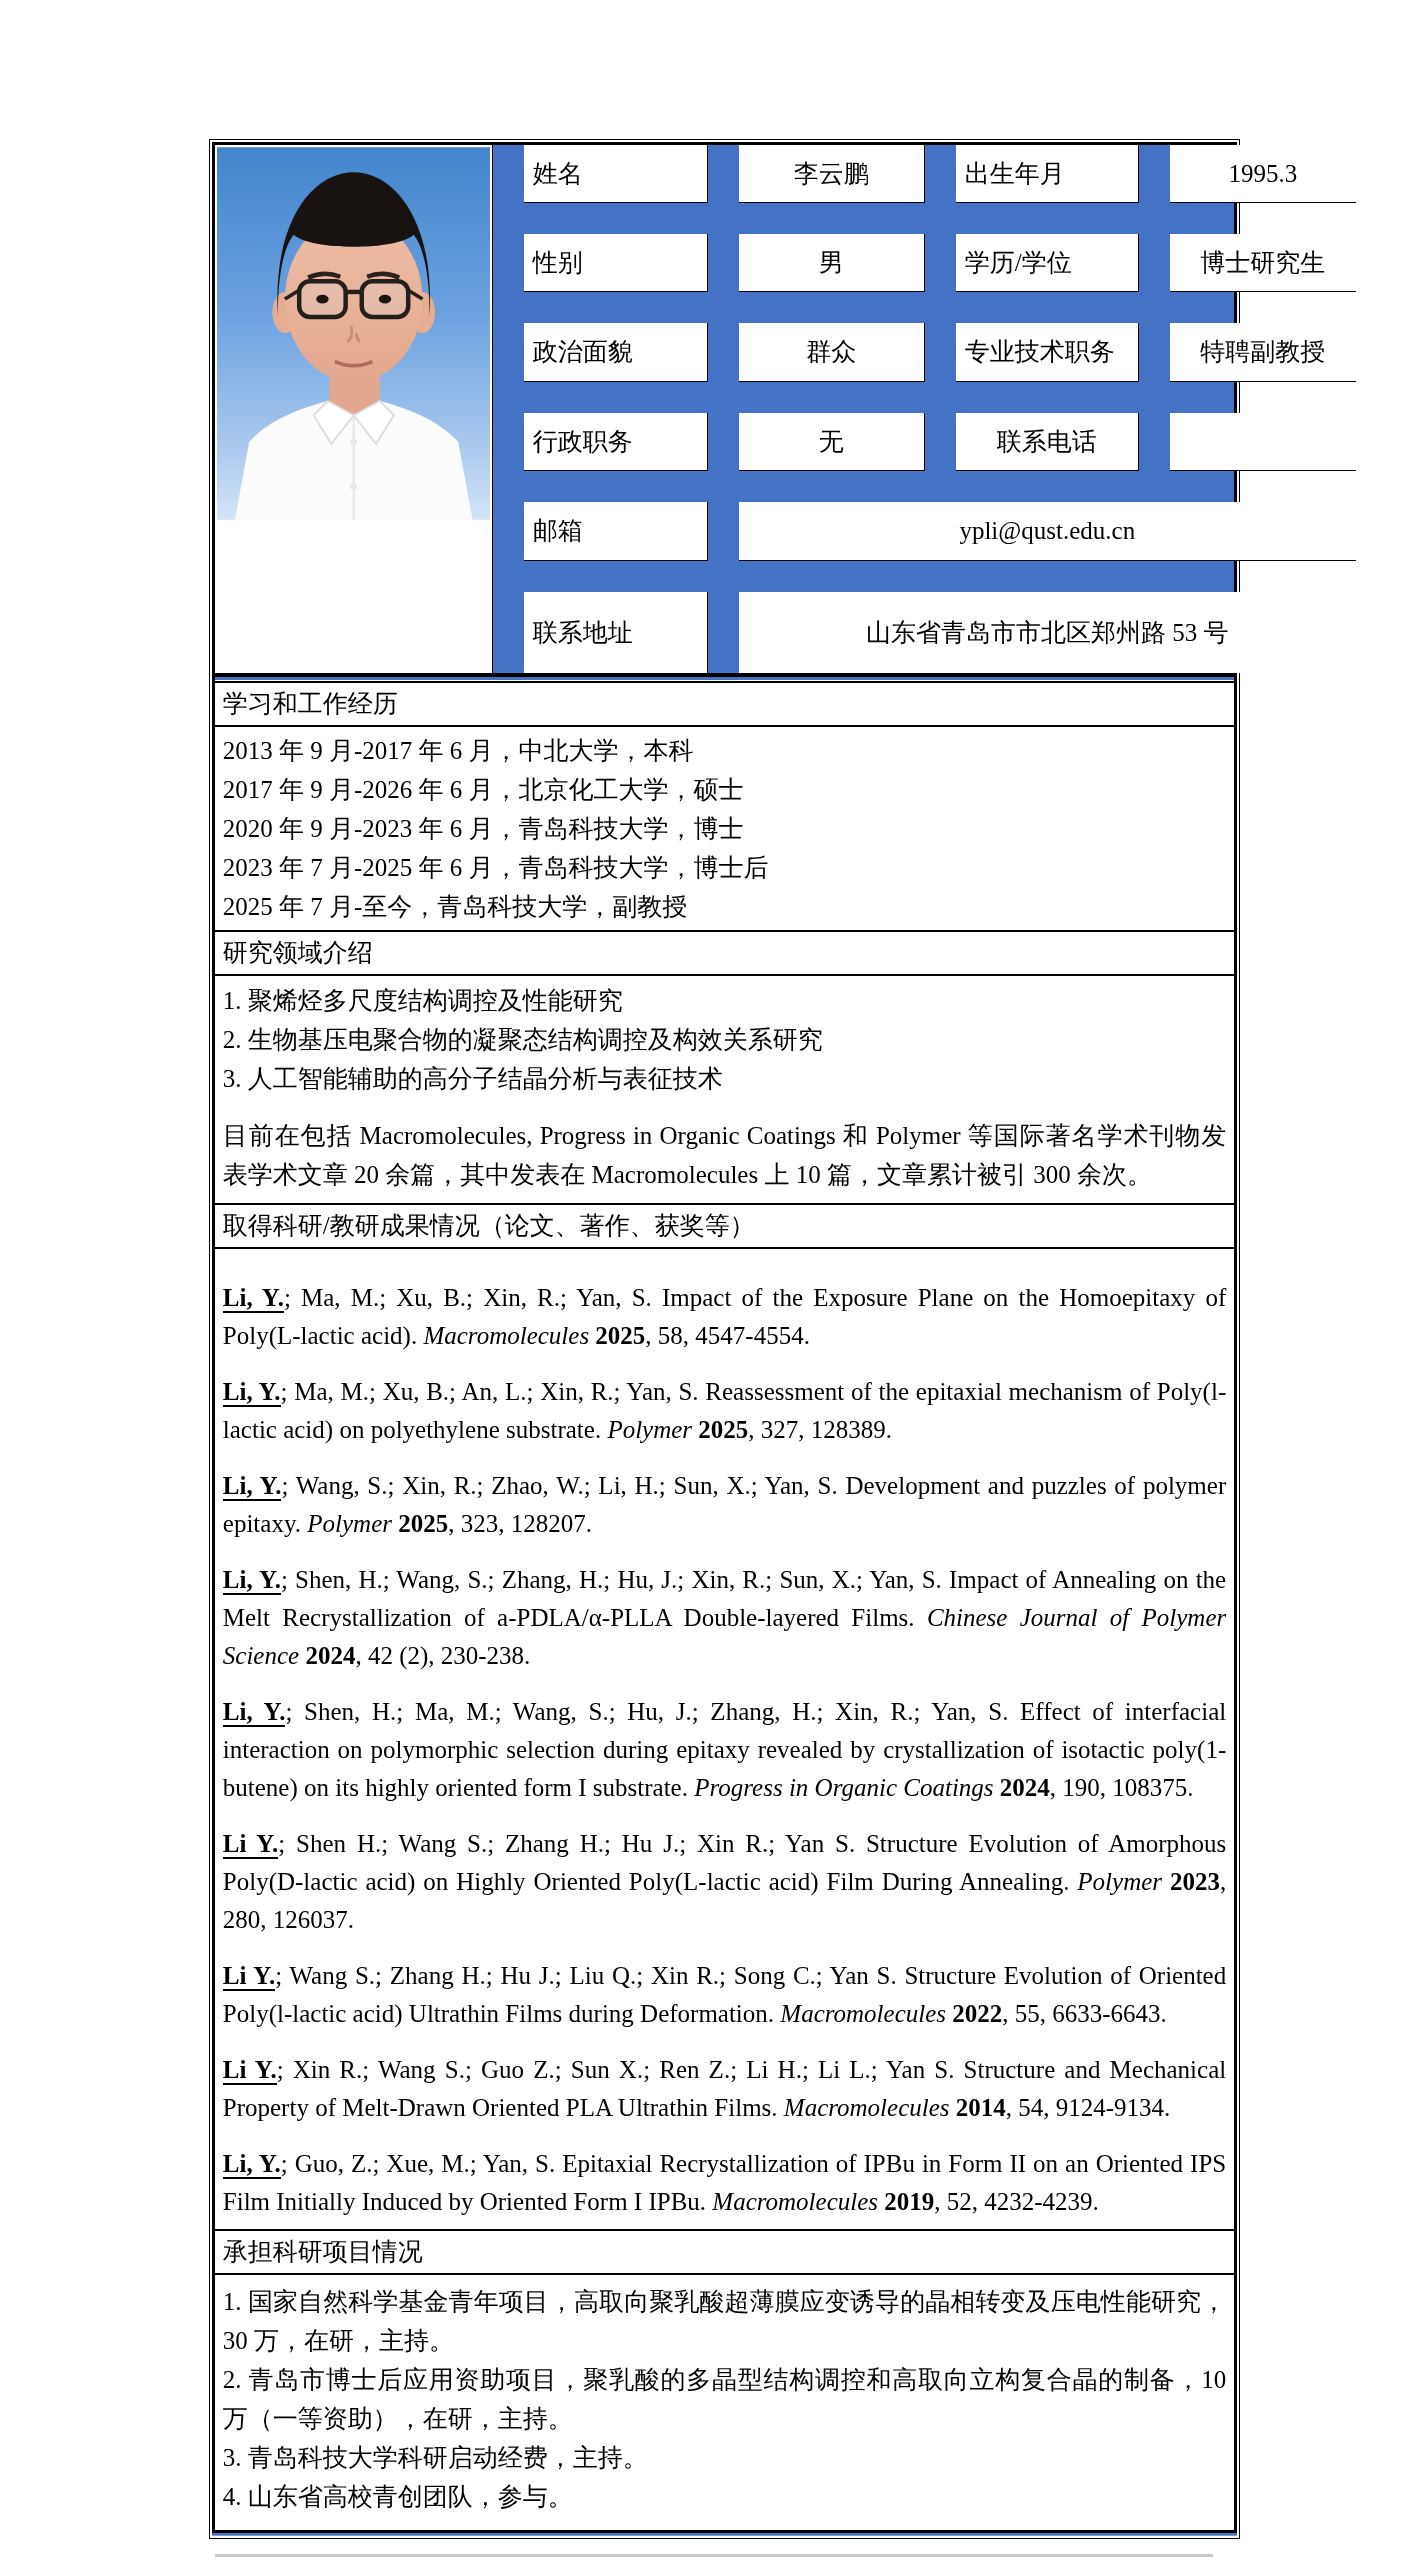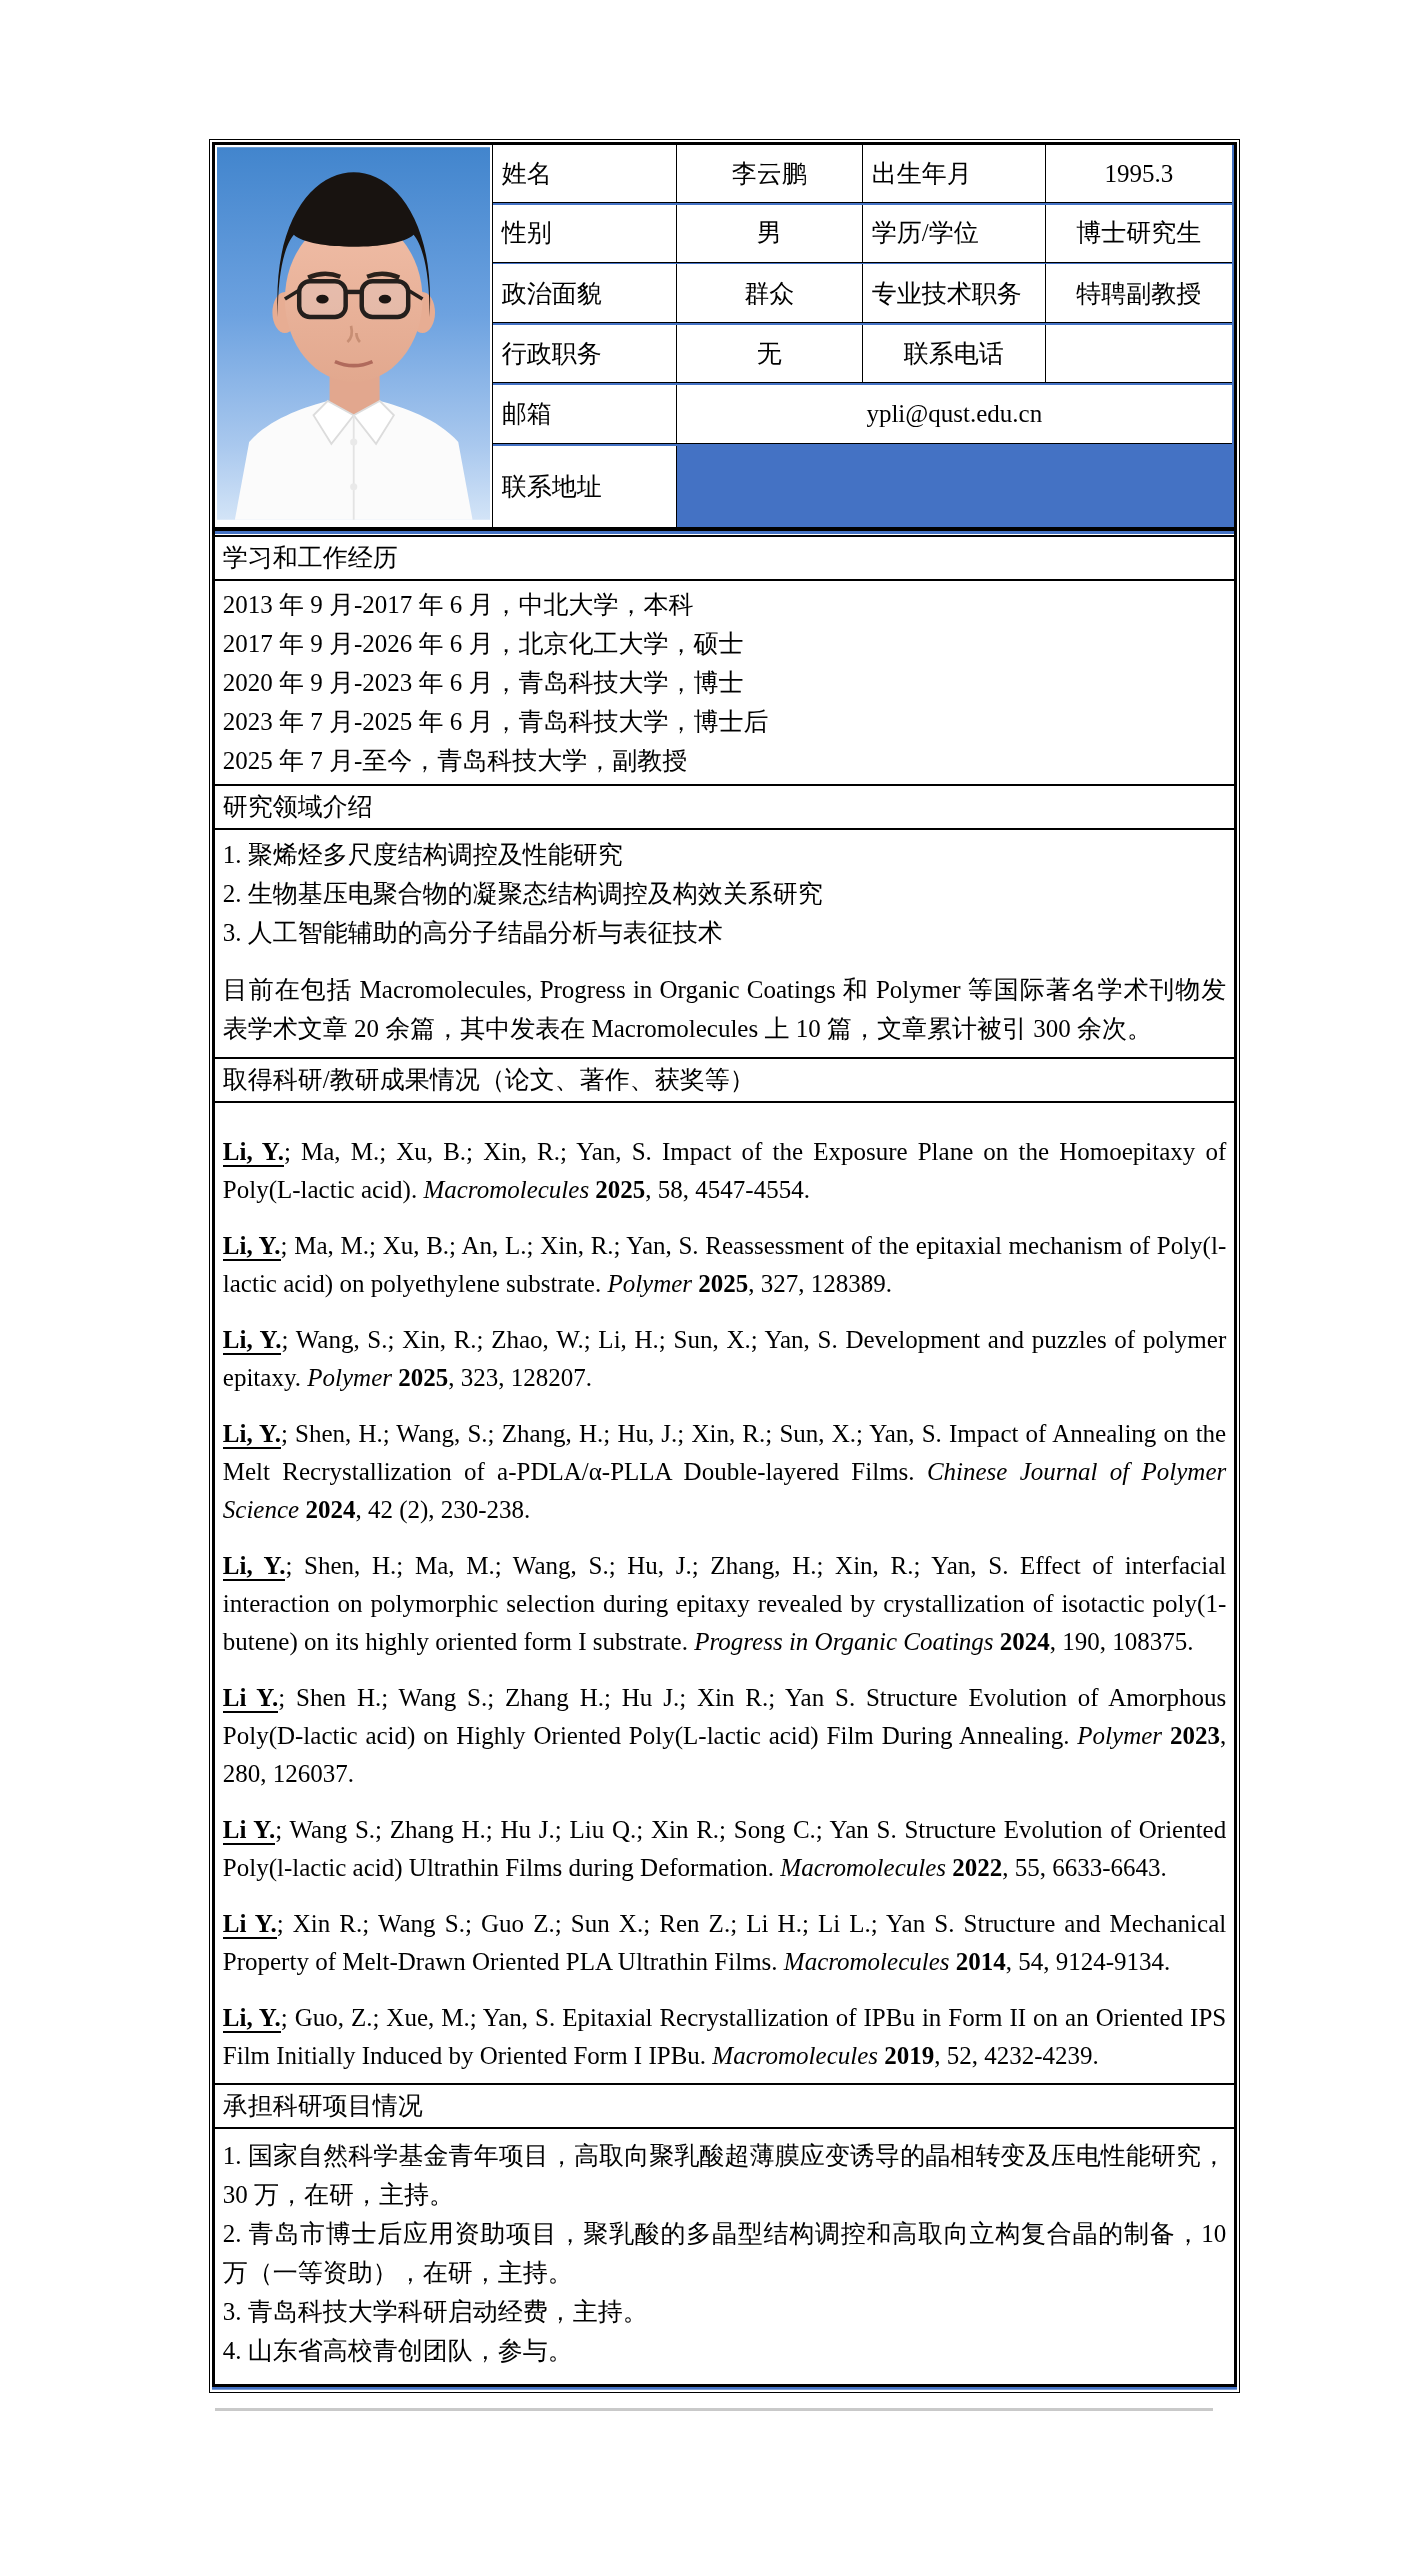--- a/index.html
+++ b/index.html
@@ -14,21 +14,21 @@
     border:1.8px solid #000;padding:1.8px 1.8px 4.5px 1.8px;background:#fff;
   }
   .frame{
     border:3.6px solid #000;box-shadow:0 2.7px 0 #4472c4;background:#fff;
   }
   
   .t1{
     display:grid;
     grid-template-columns:278px 184px 186px 183px 186px;
     grid-template-rows:58px 58px 59px 58px 59px 81px;
-    row-gap:1.8px;background:#4472c4;
+    row-gap:1.8px;background:#4472c4;gap:31px;
   }
   .cell{
     background:#fff;box-sizing:border-box;display:flex;align-items:center;
     font-size:25px;line-height:1.1;overflow:hidden;
   }
   .photo-cell{grid-column:1;grid-row:1 / span 6;padding:1.8px;align-items:flex-start;}
   .lbl{padding-left:9px;justify-content:flex-start;}
   .val{justify-content:center;text-align:center;}
   .center{justify-content:center;padding-left:0;}
   .br{border-right:1.8px solid #000;}
@@ -141,20 +141,21 @@
 
       <div class="cell lbl br bb">行政职务</div>
       <div class="cell val br bb">无</div>
       <div class="cell lbl center br bb">联系电话</div>
       <div class="cell val bb"></div>
 
       <div class="cell lbl br bb">邮箱</div>
       <div class="cell val bb span3">ypli@qust.edu.cn</div>
 
       <div class="cell lbl br">联系地址</div>
+      <div class="cell val span3">山东省青岛市市北区郑州路 53 号</div>
     </div>
 
     <div class="junction"></div>
 
     <div class="sec-header">
       <span>学习和工作经历</span>
     </div>
     <div class="sec-body" id="experience-list">
         <div class="line">2013 年 9 月-2017 年 6 月，中北大学，本科</div>
         <div class="line">2017 年 9 月-2026 年 6 月，北京化工大学，硕士</div>

